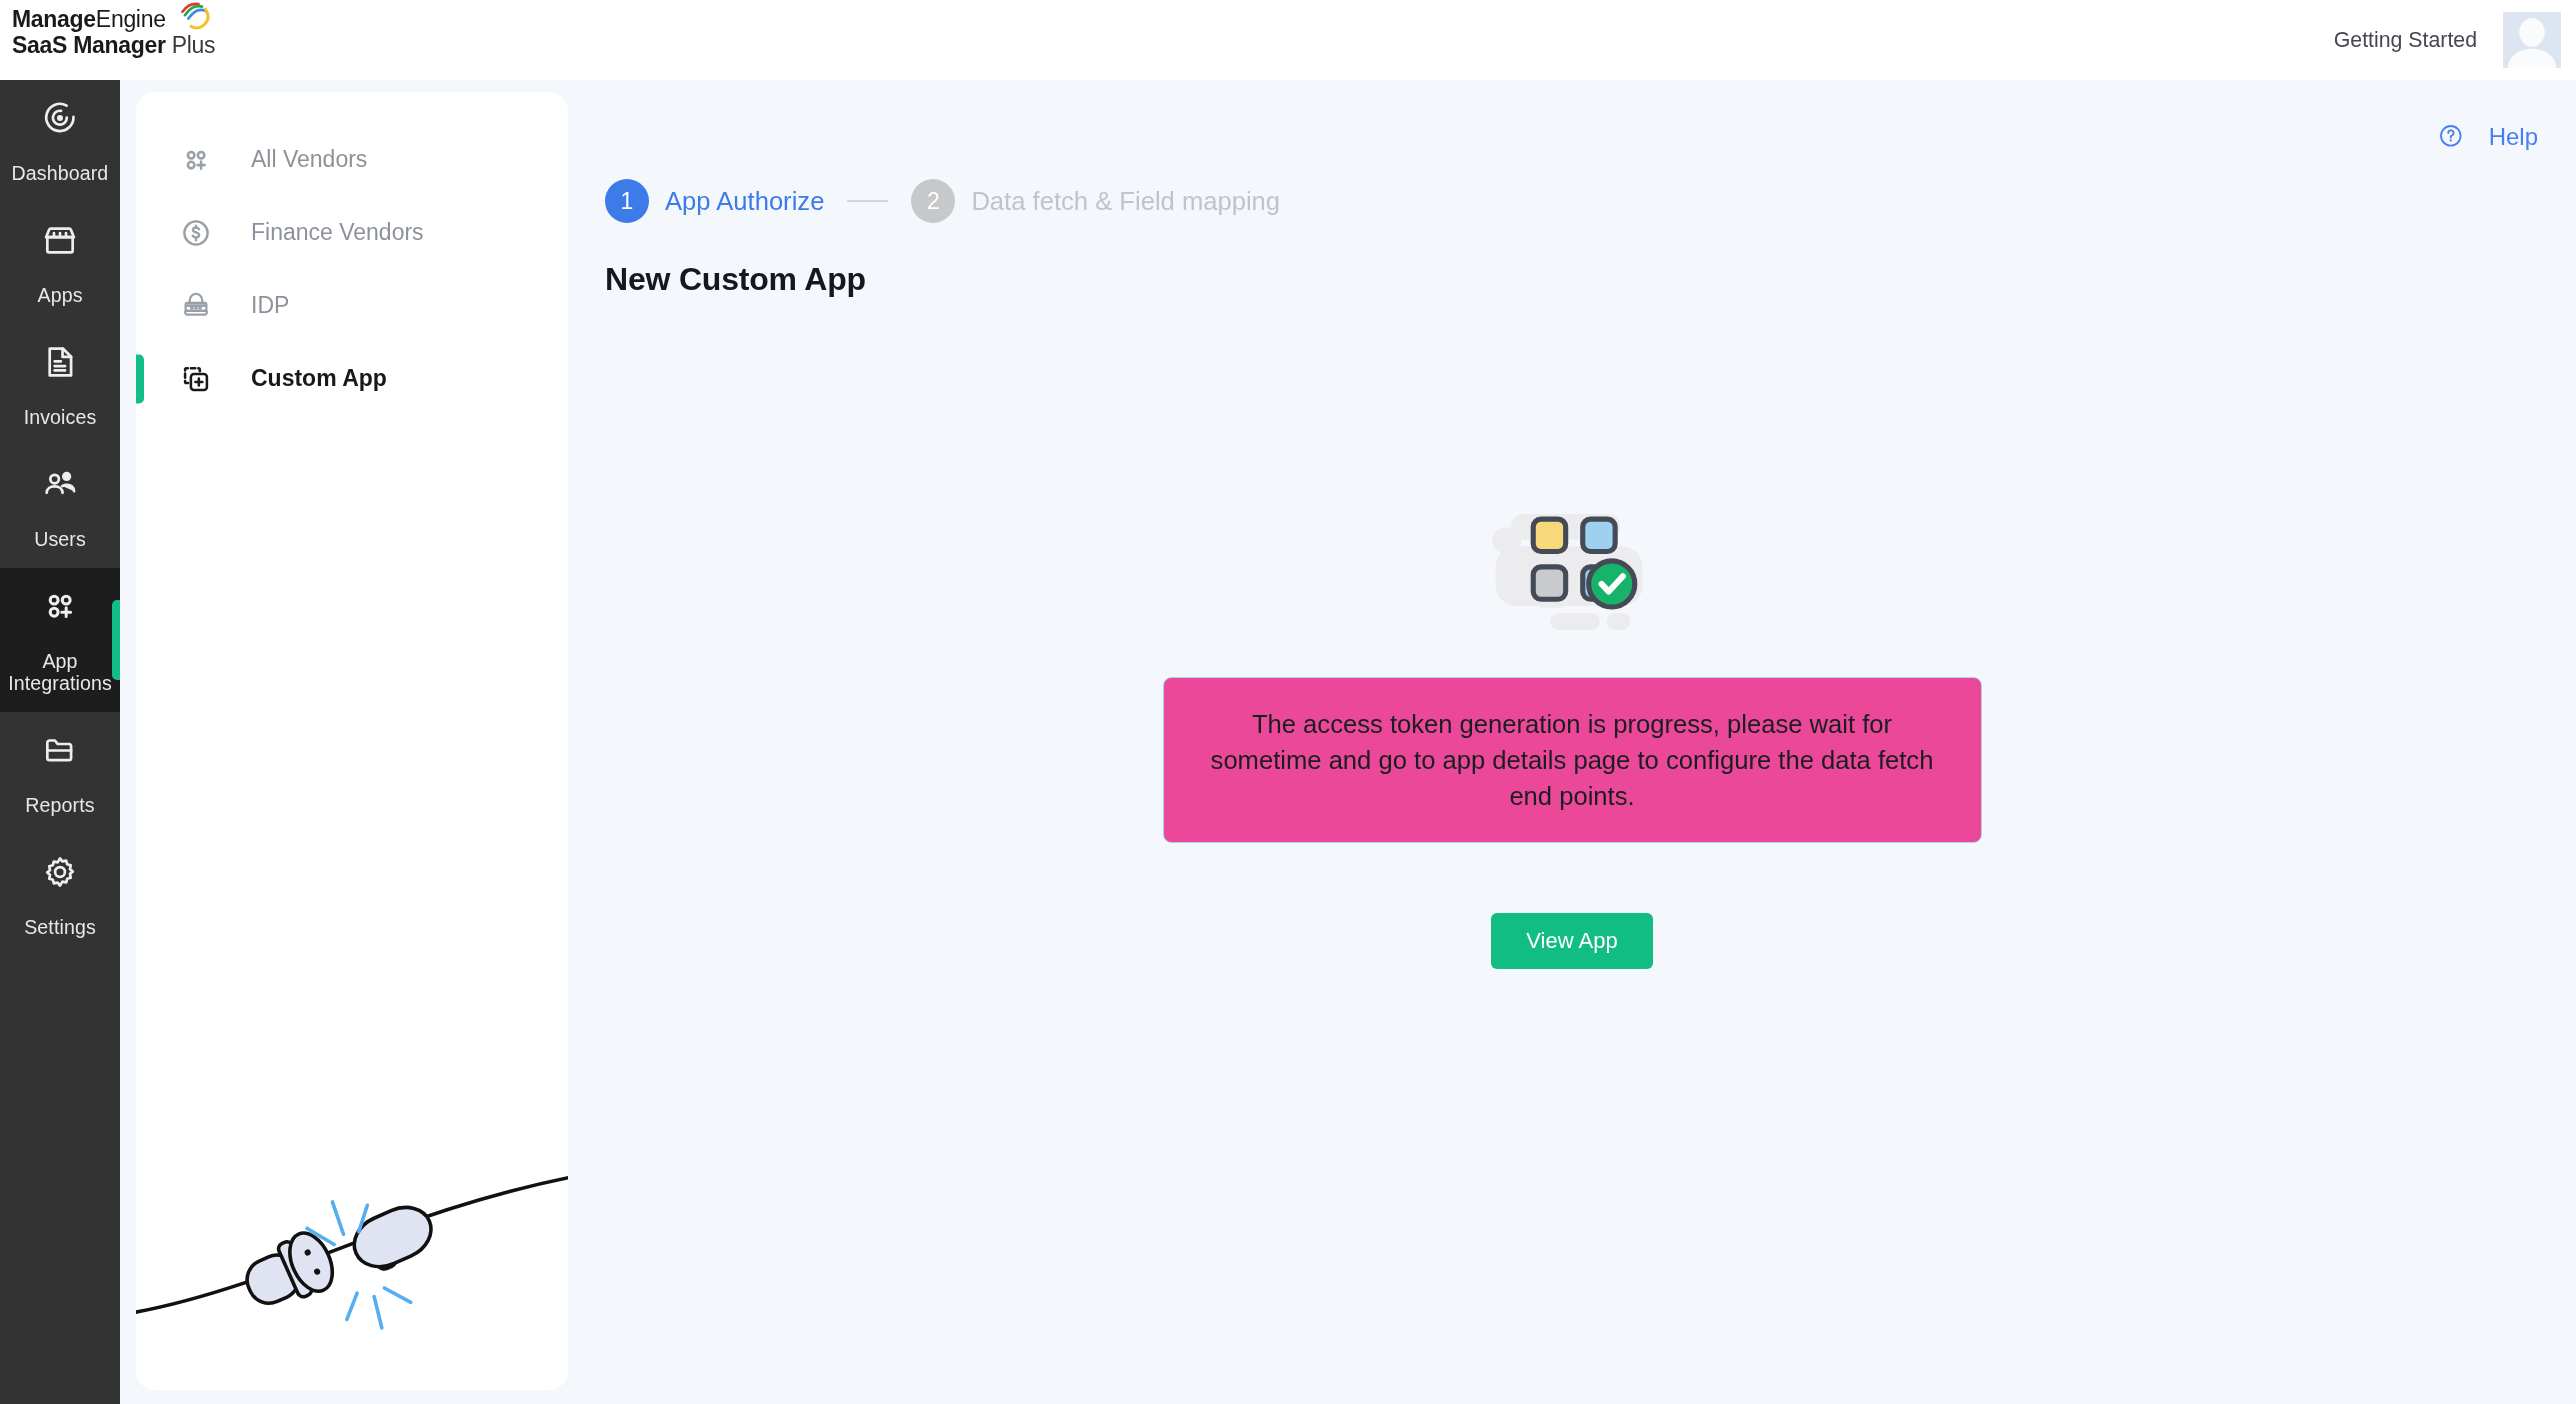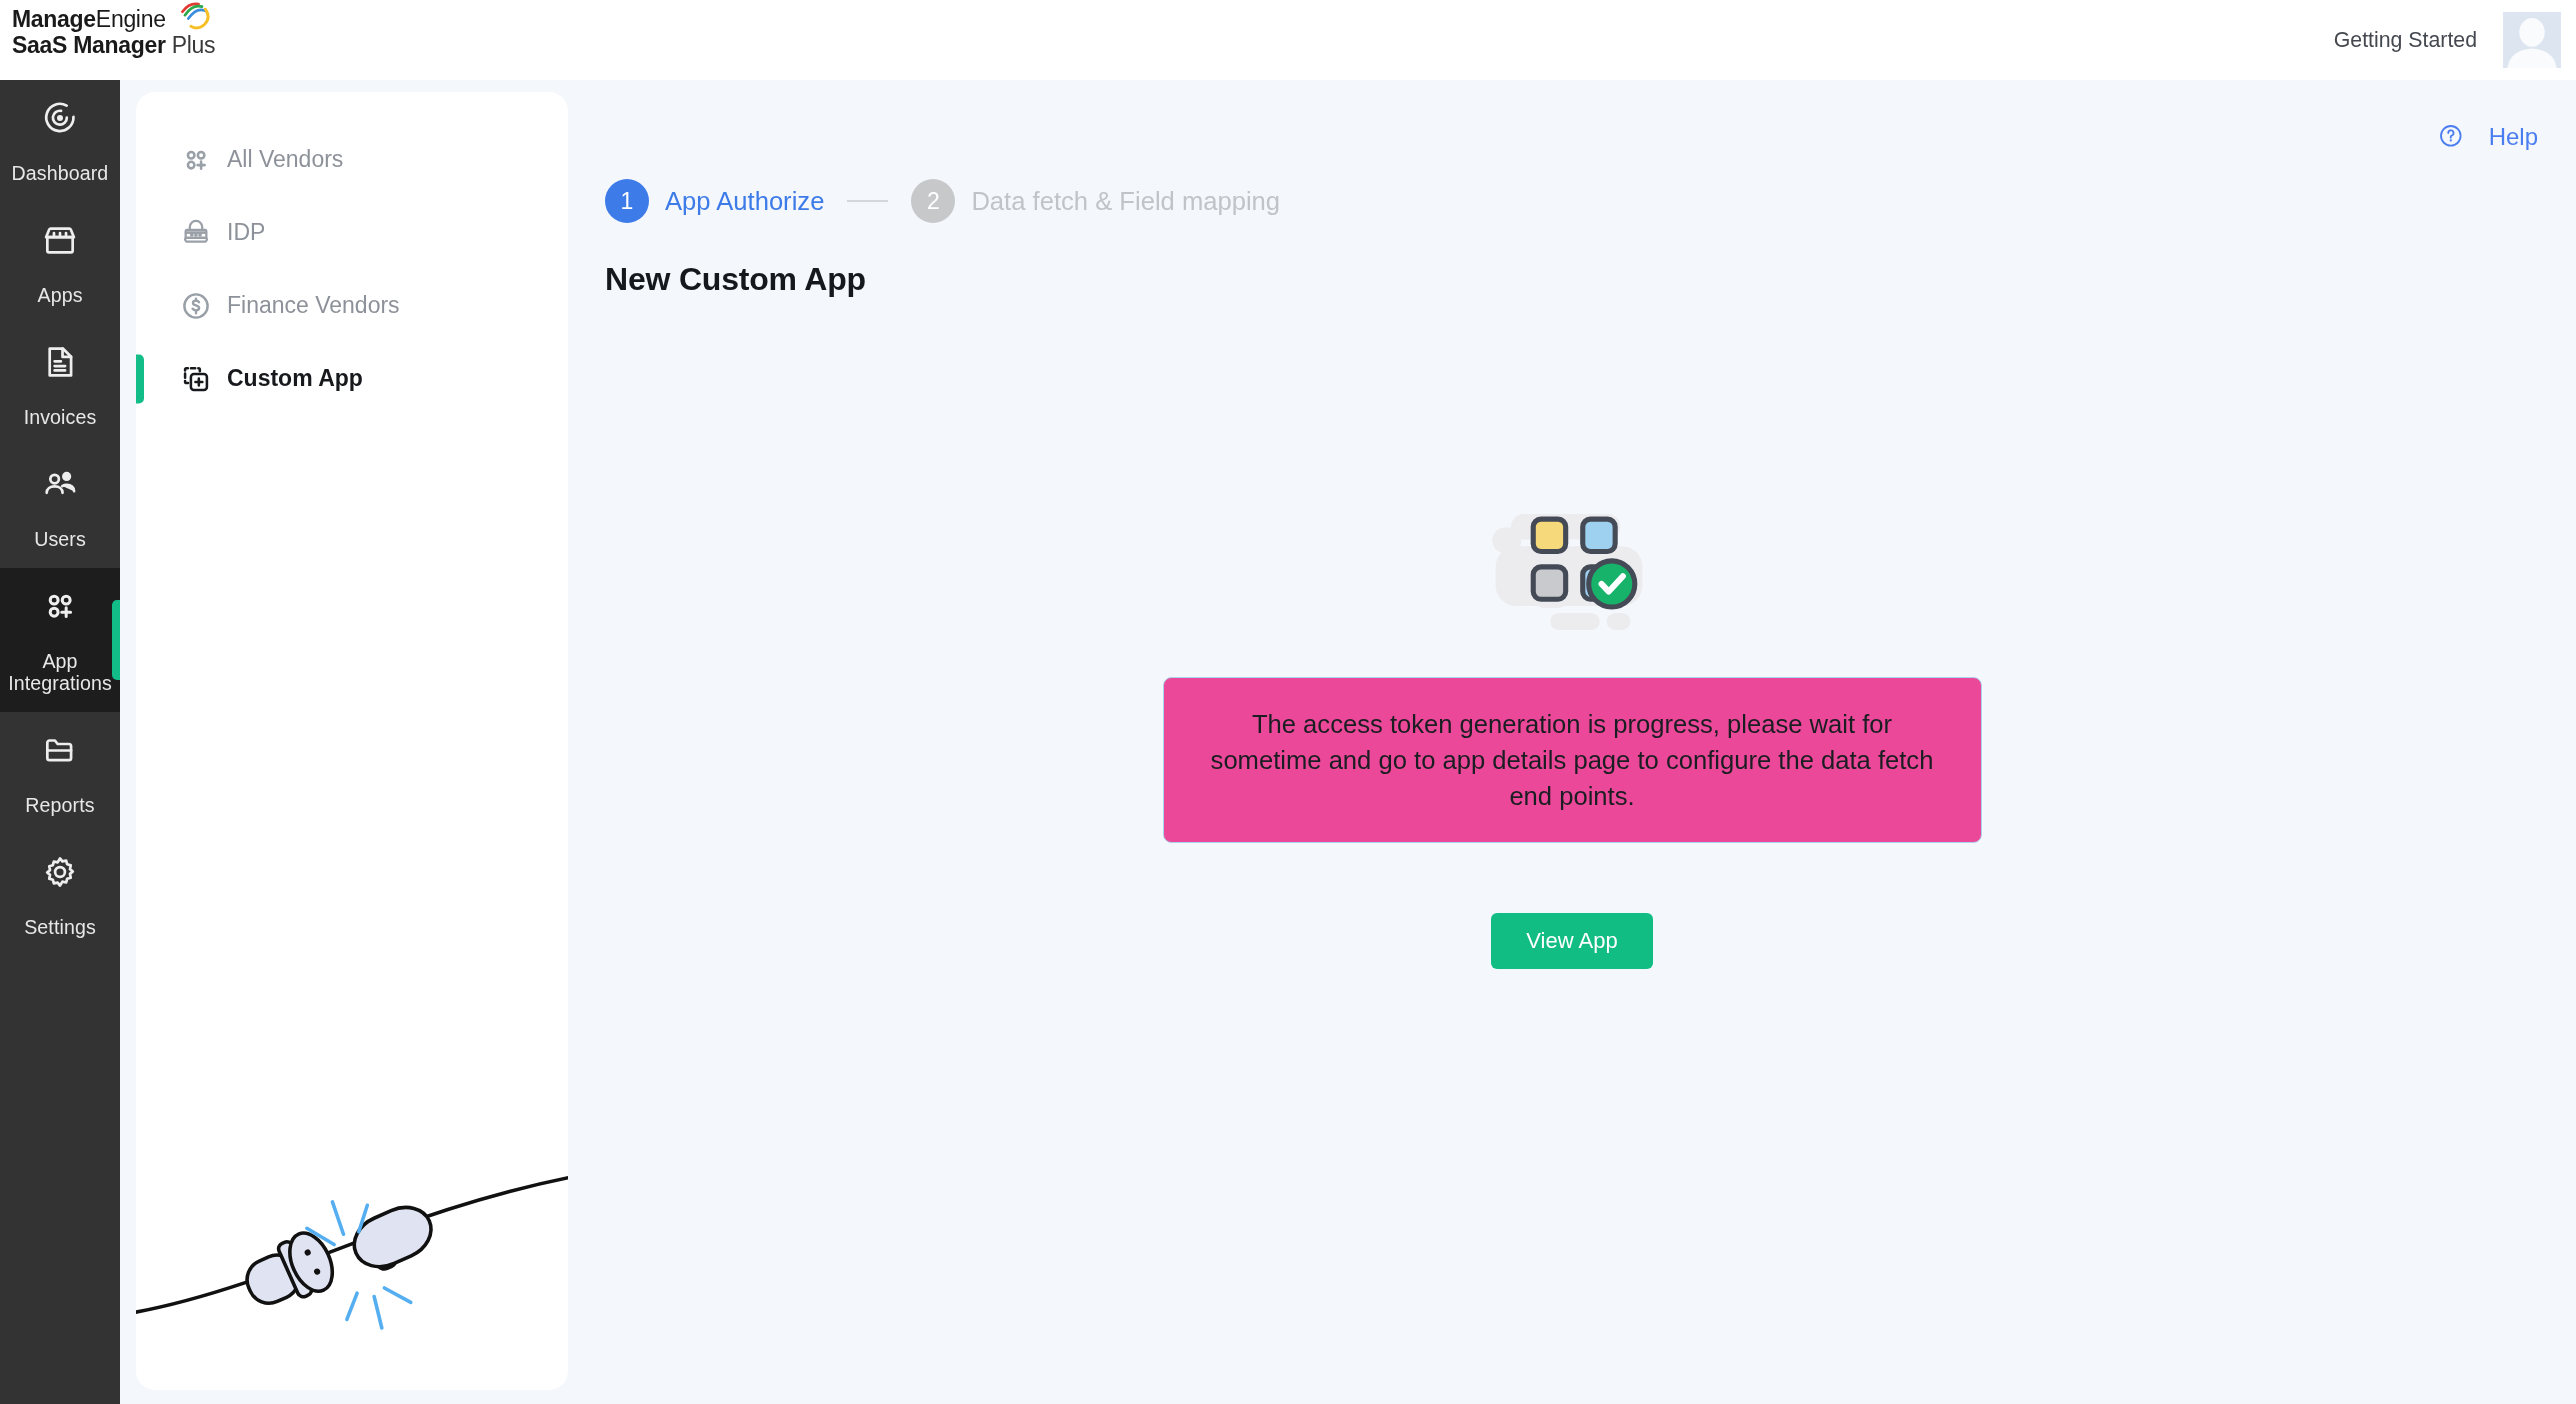--- a/index.html
+++ b/index.html
@@ -75,21 +75,21 @@
     position: absolute; left: 136px; top: 92px;
     width: 432px; height: 1298px;
     background: #ffffff;
     border-radius: 19px;
     overflow: hidden;
     z-index: 20;
   }
   .subnav-list { padding-top: 31px; }
   .subnav-item {
     position: relative;
-    display: flex; align-items: center; gap: 14px;
+    display: flex; align-items: center; gap: 38px;
     height: 73px; padding-left: 43px;
     cursor: pointer;
   }
   .subnav-item .sic { width: 34px; height: 34px; flex: none; }
   .subnav-item .slbl { font-size: 23px; color: #8d9199; white-space: nowrap; }
   .subnav-item.active .slbl { color: #17191c; font-weight: 700; }
   .subnav-item.active .bar {
     position: absolute; left: 0; top: 50%; transform: translateY(-50%);
     width: 7.7px; height: 49px; border-radius: 0 5.1px 5.1px 0;
     background: #13bd88;
@@ -285,40 +285,40 @@
             <circle cx="15.6" cy="8.6" r="2.3"></circle>
             <circle cx="8.6" cy="15.6" r="2.3"></circle>
             <path d="M15.6 13.1v5M13.1 15.6h5"></path>
           </svg>
         </span>
         <span class="slbl">All Vendors</span>
       </div>
 
       <div class="subnav-item">
         <span class="sic">
+          <svg width="34" height="34" viewBox="0 0 24 24" fill="none" stroke="#9aa0a8" stroke-width="1.7" stroke-linecap="round">
+            <circle cx="12" cy="12" r="8.2"></circle>
+            <path d="M14.1 9.3c-.5-.8-1.3-1.1-2.2-1.1-1.2 0-2 .6-2 1.6 0 2.3 4.3 1.1 4.3 3.5 0 1.1-1 1.8-2.2 1.8-1.1 0-1.9-.4-2.4-1.2"></path>
+            <path d="M12 6.9v1.3M12 15.8v1.3"></path>
+          </svg>
+        </span>
+        <span class="slbl">Finance Vendors</span>
+      </div>
+
+      <div class="subnav-item">
+        <span class="sic">
           <svg width="34" height="34" viewBox="0 0 24 24" fill="none" stroke="#9aa0a8" stroke-width="1.6" stroke-linejoin="round">
             <path d="M7.6 9.8V7.9a4.4 4.4 0 0 1 8.8 0v1.9"></path>
             <path d="M4.7 10.6a.9.9 0 0 1 .9-.8h12.8a.9.9 0 0 1 .9.8v1.2H4.7z"></path>
             <rect x="4.7" y="11.8" width="14.6" height="3.6" rx="0.6"></rect>
             <path d="M5.1 15.4h13.8a.8.8 0 0 1 .75 1.05l-.3 1a.9.9 0 0 1-.85.65H5.5a.9.9 0 0 1-.85-.65l-.3-1A.8.8 0 0 1 5.1 15.4z"></path>
             <path d="M8.6 12.9l.9.9M9.5 12.9l-.9.9M11.5 12.9l.9.9M12.4 12.9l-.9.9M14.4 12.9l.9.9M15.3 12.9l-.9.9" stroke-linecap="round"></path>
           </svg>
         </span>
         <span class="slbl">IDP</span>
-      </div>
-
-      <div class="subnav-item">
-        <span class="sic">
-          <svg width="34" height="34" viewBox="0 0 24 24" fill="none" stroke="#9aa0a8" stroke-width="1.7" stroke-linecap="round">
-            <circle cx="12" cy="12" r="8.2"></circle>
-            <path d="M14.1 9.3c-.5-.8-1.3-1.1-2.2-1.1-1.2 0-2 .6-2 1.6 0 2.3 4.3 1.1 4.3 3.5 0 1.1-1 1.8-2.2 1.8-1.1 0-1.9-.4-2.4-1.2"></path>
-            <path d="M12 6.9v1.3M12 15.8v1.3"></path>
-          </svg>
-        </span>
-        <span class="slbl">Finance Vendors</span>
       </div>
 
       <div class="subnav-item active">
         <span class="bar"></span>
         <span class="sic">
           <svg width="34" height="34" viewBox="0 0 24 24" fill="none" stroke="#17191c" stroke-width="1.8" stroke-linecap="round" stroke-linejoin="round">
             <path d="M6.4 14.8H5.2a.9.9 0 0 1-.9-.9V5.3a.9.9 0 0 1 .9-.9h8.6a.9.9 0 0 1 .9.9v1.2" stroke-dasharray="3 2.2"></path>
             <rect x="8.4" y="8.5" width="11.3" height="11.3" rx="2.1"></rect>
             <path d="M14 11.7v4.9M11.6 14.1h4.9"></path>
           </svg>

